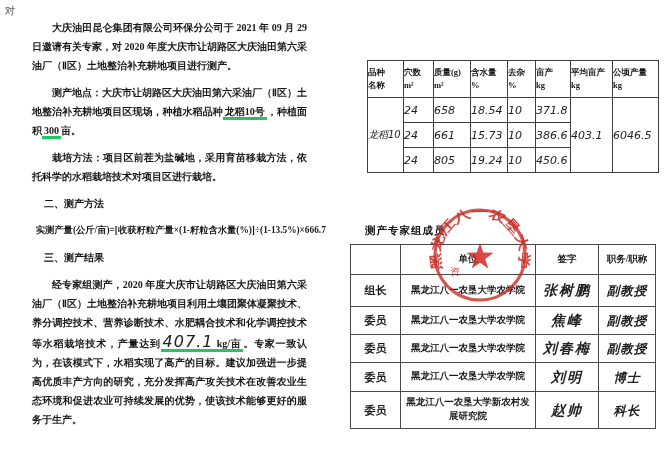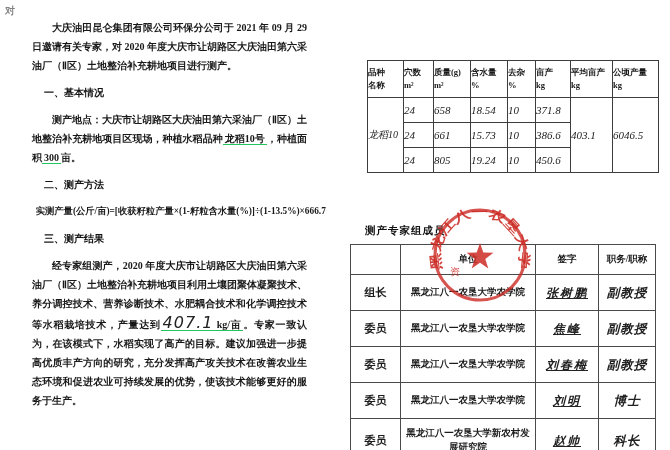--- a/index.html
+++ b/index.html
@@ -17,67 +17,67 @@
   .doc-title{
     text-align:center;font-size:17px;font-weight:700;letter-spacing:2px;
     margin:4px 0 10px 0;color:#111;
   }
   .doc-p{
     font-size:10px;line-height:19px;font-weight:600;text-align:justify;
     text-indent:2em;margin:8px;color:#191919;
   }
   .doc-h{font-size:10px;line-height:19px;font-weight:700;text-indent:2em;margin:0;color:#111;}
   .formula{font-size:9.3px;line-height:19px;font-weight:700;text-indent:.4em;text-align:center;white-space:nowrap;}
-  .u-fill{border-bottom:1px solid #22c55e;font-weight:700;padding:0 2px;}
+  .u-fill{border-bottom:3px solid #22c55e;font-weight:700;padding:0 2px;}
   .hw{font-family:"DejaVu Sans", sans-serif;font-style:italic;font-weight:500;color:#222;}
   .hw-inline{font-size:16px;letter-spacing:1px;}
 
   
   .table-title{
     position:absolute;left:0;top:20px;width:335px;text-align:center;
     font-size:13px;font-weight:700;letter-spacing:3px;color:#111;
   }
   table{border-collapse:collapse;}
   .grid-table{position:absolute;left:32px;top:60px;}
   .grid-table td,.grid-table th{
     border:1px solid #3d3d3d;padding:0;text-align:left;vertical-align:middle;
   }
   .grid-table th{font-size:8.5px;font-weight:700;line-height:1.55;color:#191919;}
   .grid-table td{font-size:11px;}
-  .grid-table .hw{font-size:11px;font-family:Liberation Serif, serif;}
+  .grid-table .hw{font-size:11px;}
   .variety-cell .hw{font-size:10px;}
 
   .expert-label{
     position:absolute;left:30px;top:224px;font-size:10.5px;font-weight:700;color:#111;letter-spacing:1px;
   }
   .expert-table{position:absolute;left:15px;top:244px;}
   .expert-table td,.expert-table th{
-    border:1px solid #4a4a4a;padding:8px 2px;text-align:center;vertical-align:middle;
+    border:1px solid #4a4a4a;padding:0 2px;text-align:center;vertical-align:middle;
   }
   .expert-table th{font-size:9.5px;font-weight:700;color:#191919;}
   .role-cell{font-size:11px;font-weight:700;}
   .unit-cell{font-size:9.5px;font-weight:700;line-height:1.45;}
-  .sig-cell .hw{font-size:12px;font-weight:600;letter-spacing:2px;text-decoration:underline;}
+  .sig-cell .hw{font-size:14px;font-weight:600;letter-spacing:2px;}
   .title-cell .hw{font-size:12.5px;font-weight:600;letter-spacing:1px;}
 
   .stamp{position:absolute;left:93px;top:203px;pointer-events:none;}
 </style>
 </head>
 <body>
 
 <div class="page" id="left-page">
   <span class="stray">对</span>
   <div class="report-body">
 
     <p class="doc-p">大庆油田昆仑集团有限公司环保分公司于 2021 年 09 月 29 日邀请有关专家，对 2020 年度大庆市让胡路区大庆油田第六采油厂（Ⅱ区）土地整治补充耕地项目进行测产。</p>
 
-    <p class="doc-h">一、基本情况</p>
 
     <p class="doc-p"><span>测产地点：大庆市让胡路区大庆油田第六采油厂（Ⅱ区）土地整治补充耕地项目区现场，种植水稻品种</span><span class="u-fill">龙稻10号</span><span>，种植面积</span><span class="u-fill">300</span><span>亩。</span></p>
 
+    <p class="doc-p">栽培方法：项目区前茬为盐碱地，采用育苗移栽方法，依托科学的水稻栽培技术对项目区进行栽培。</p>
 
     <p class="doc-h">二、测产方法</p>
 
 
     <p class="doc-p formula">实测产量(公斤/亩)=[收获籽粒产量×(1-籽粒含水量(%)]÷(1-13.5%)×666.7</p>
 
     <p class="doc-h">三、测产结果</p>
 
     <p class="doc-p"><span>经专家组测产，2020 年度大庆市让胡路区大庆油田第六采油厂（Ⅱ区）土地整治补充耕地项目利用土壤团聚体凝聚技术、养分调控技术、营养诊断技术、水肥耦合技术和化学调控技术等水稻栽培技术，产量达到</span><span class="u-fill"><span class="hw hw-inline">407.1</span> <span>kg/亩</span></span><span>。专家一致认为，在该模式下，水稻实现了高产的目标。建议加强进一步提高优质丰产方向的研究，充分发挥高产攻关技术在改善农业生态环境和促进农业可持续发展的优势，使该技术能够更好的服务于生产。</span></p>
   </div>

